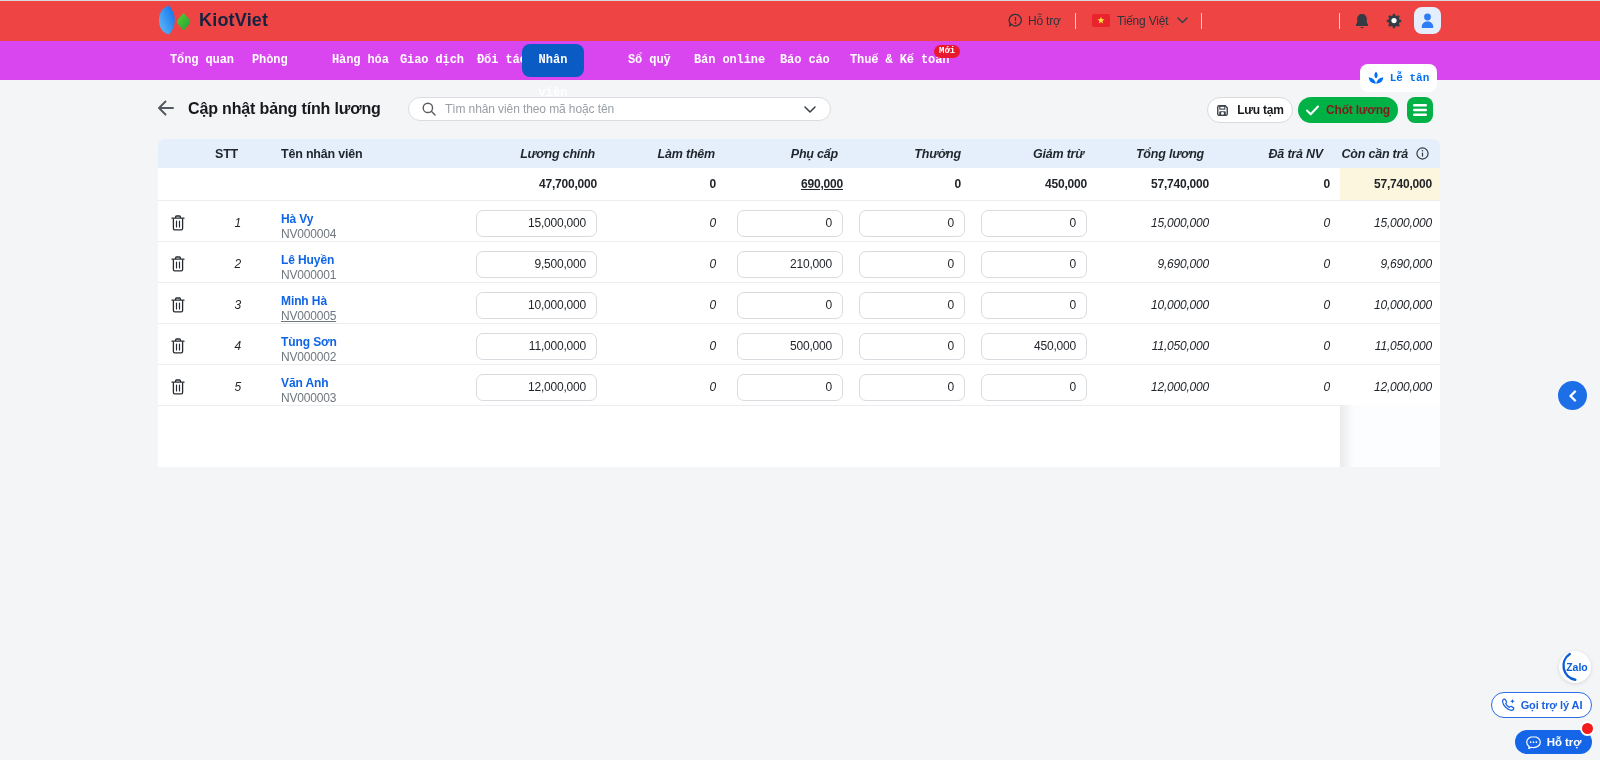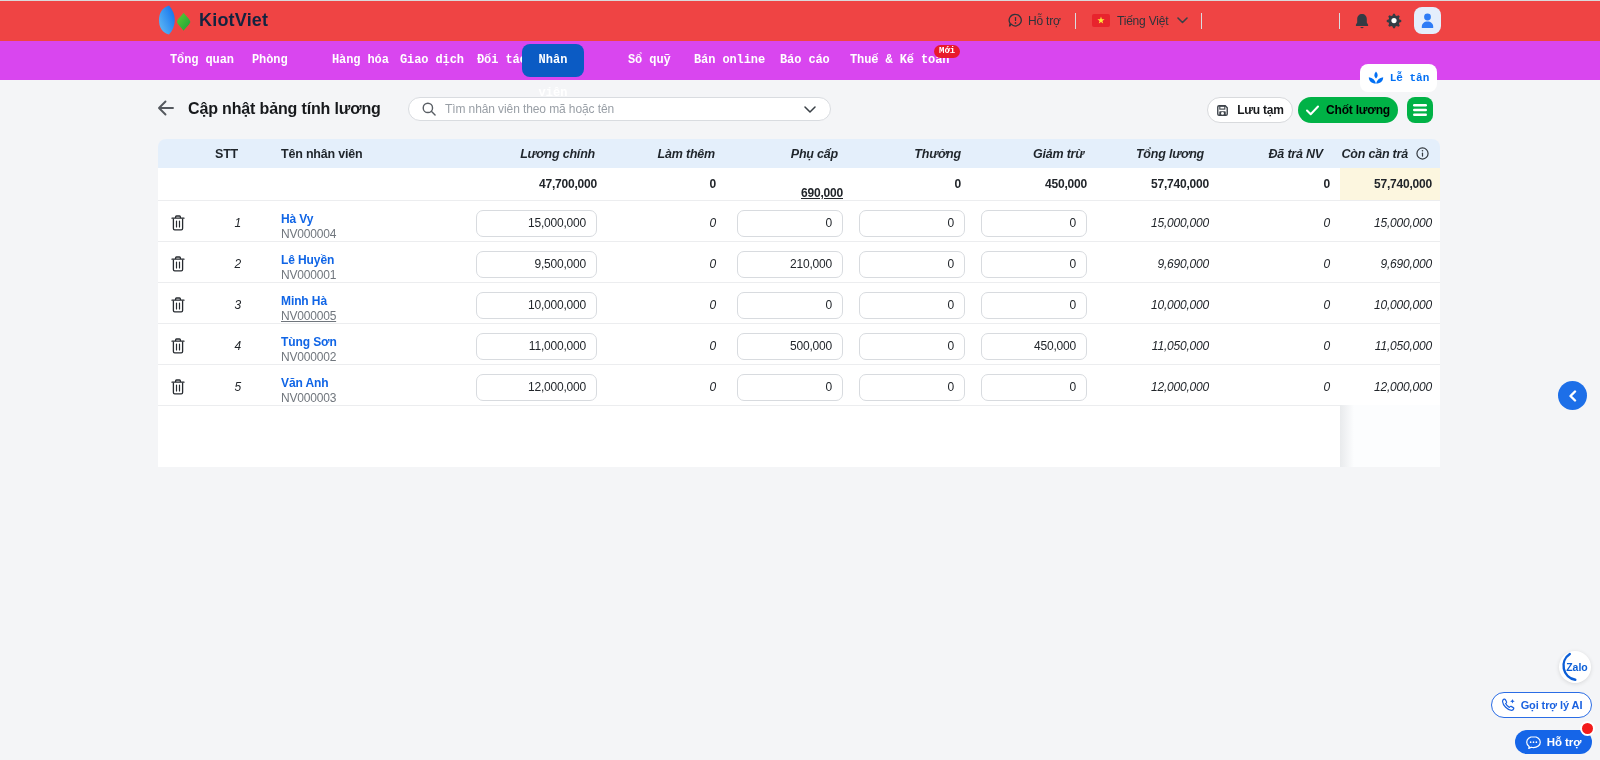--- a/index.html
+++ b/index.html
@@ -21,21 +21,21 @@
   .nav-active span { display:block; text-align:center; line-height:33px; color:#fff; font-size:12px; font-weight:bold; }
   .moi { position:absolute; left:934px; top:4px; height:13px; padding:0 5px; background:#E8192C; border-radius:7px; color:#fff; font-size:9px; font-weight:bold; line-height:13px; }
   .letan { position:absolute; left:1360px; top:6px; width:77px; height:28px; background:#fff; border-radius:8px; display:flex; align-items:center; justify-content:center; gap:6px; color:#0270F4; font-size:11px; font-weight:bold;margin-top:17px; }
 
   
   .back { position:absolute; left:157px; top:100px; }
   .title { position:absolute; left:188px; top:100px; font-size:16px; letter-spacing:-0.15px; font-weight:bold; color:#17191C; }
   .search { position:absolute; left:408px; top:97px; width:423px; height:24px; background:#fff; border:1px solid #D9DCE0; border-radius:12px; display:flex; align-items:center; }
   .search .ph { color:#999FA6; font-size:12px; letter-spacing:-0.1px; margin-left:9px; }
   .btn-save { position:absolute; left:1207px; top:97px; width:86px; height:26px; background:#fff; border:1px solid #D8DADD; border-radius:13px; display:flex; align-items:center; justify-content:center; gap:8px; font-size:12px; letter-spacing:-0.2px; font-weight:bold; color:#17191C; }
-  .btn-green { position:absolute; left:1298px; top:97px; width:100px; height:26px; background:#00B246; border-radius:13px; display:flex; align-items:center; justify-content:center; gap:7px; font-size:12px; letter-spacing:-0.2px; font-weight:bold; color:#000000; }
+  .btn-green { position:absolute; left:1298px; top:97px; width:100px; height:26px; background:#00B246; border-radius:13px; display:flex; align-items:center; justify-content:center; gap:7px; font-size:12px; letter-spacing:-0.2px; font-weight:bold; color:#7f1d1d; }
   .btn-menu { position:absolute; left:1407px; top:97px; width:26px; height:26px; background:#00B246; border-radius:8px; display:flex; align-items:center; justify-content:center; }
 
   
   .table { position:absolute; left:158px; top:139px; width:1282px; height:328px; }
   .thead { position:absolute; left:0; top:0; width:1282px; height:29px; background:#E4EFFB; border-radius:8px 8px 0 0; }
   .th { position:absolute; top:0; height:29px; line-height:30px; font-size:12.5px; letter-spacing:-0.2px; font-weight:bold; color:#1F252B; white-space:nowrap; }
   .row { position:absolute; left:0; width:1282px; }
   .cell { position:absolute; font-size:12px; letter-spacing:-0.2px; color:#22262B; white-space:nowrap; }
   .num { text-align:right;font-style:italic; }
   .sumrow .cell { font-weight:bold; }
@@ -211,21 +211,21 @@
       <circle cx="7" cy="7" r="6" fill="none" stroke="#33393F" stroke-width="1.3"></circle>
       <rect x="6.35" y="6" width="1.3" height="4.4" rx="0.6" fill="#33393F"></rect>
       <circle cx="7" cy="4" r="0.85" fill="#33393F"></circle>
     </svg>
   </div>
 
   <div class="row sumrow" style="top:29px; height:32px;">
     <div class="sumyellow" style="top:0; height:32px;"></div>
     <span class="cell" style="right:843px; top:9px;">47,700,000</span>
     <span class="cell" style="right:724px; top:9px;">0</span>
-    <span class="cell" style="right:597px; top:18px;text-decoration:underline;">690,000</span>
+    <span class="cell" style="right:597px; top:9px;text-decoration:underline;">690,000</span>
     <span class="cell" style="right:479px; top:9px;">0</span>
     <span class="cell" style="right:353px; top:9px;">450,000</span>
     <span class="cell" style="right:231px; top:9px;">57,740,000</span>
     <span class="cell" style="right:110px; top:9px;">0</span>
     <span class="cell" style="right:8px; top:9px;">57,740,000</span>
   </div>
   <div class="rowline" style="top:61px;"></div>
 
   <div class="row" style="top:61px; height:41px;">
     <svg width="14" height="16" viewBox="0 0 14 16" style="position:absolute; left:13px; top:15px;">

